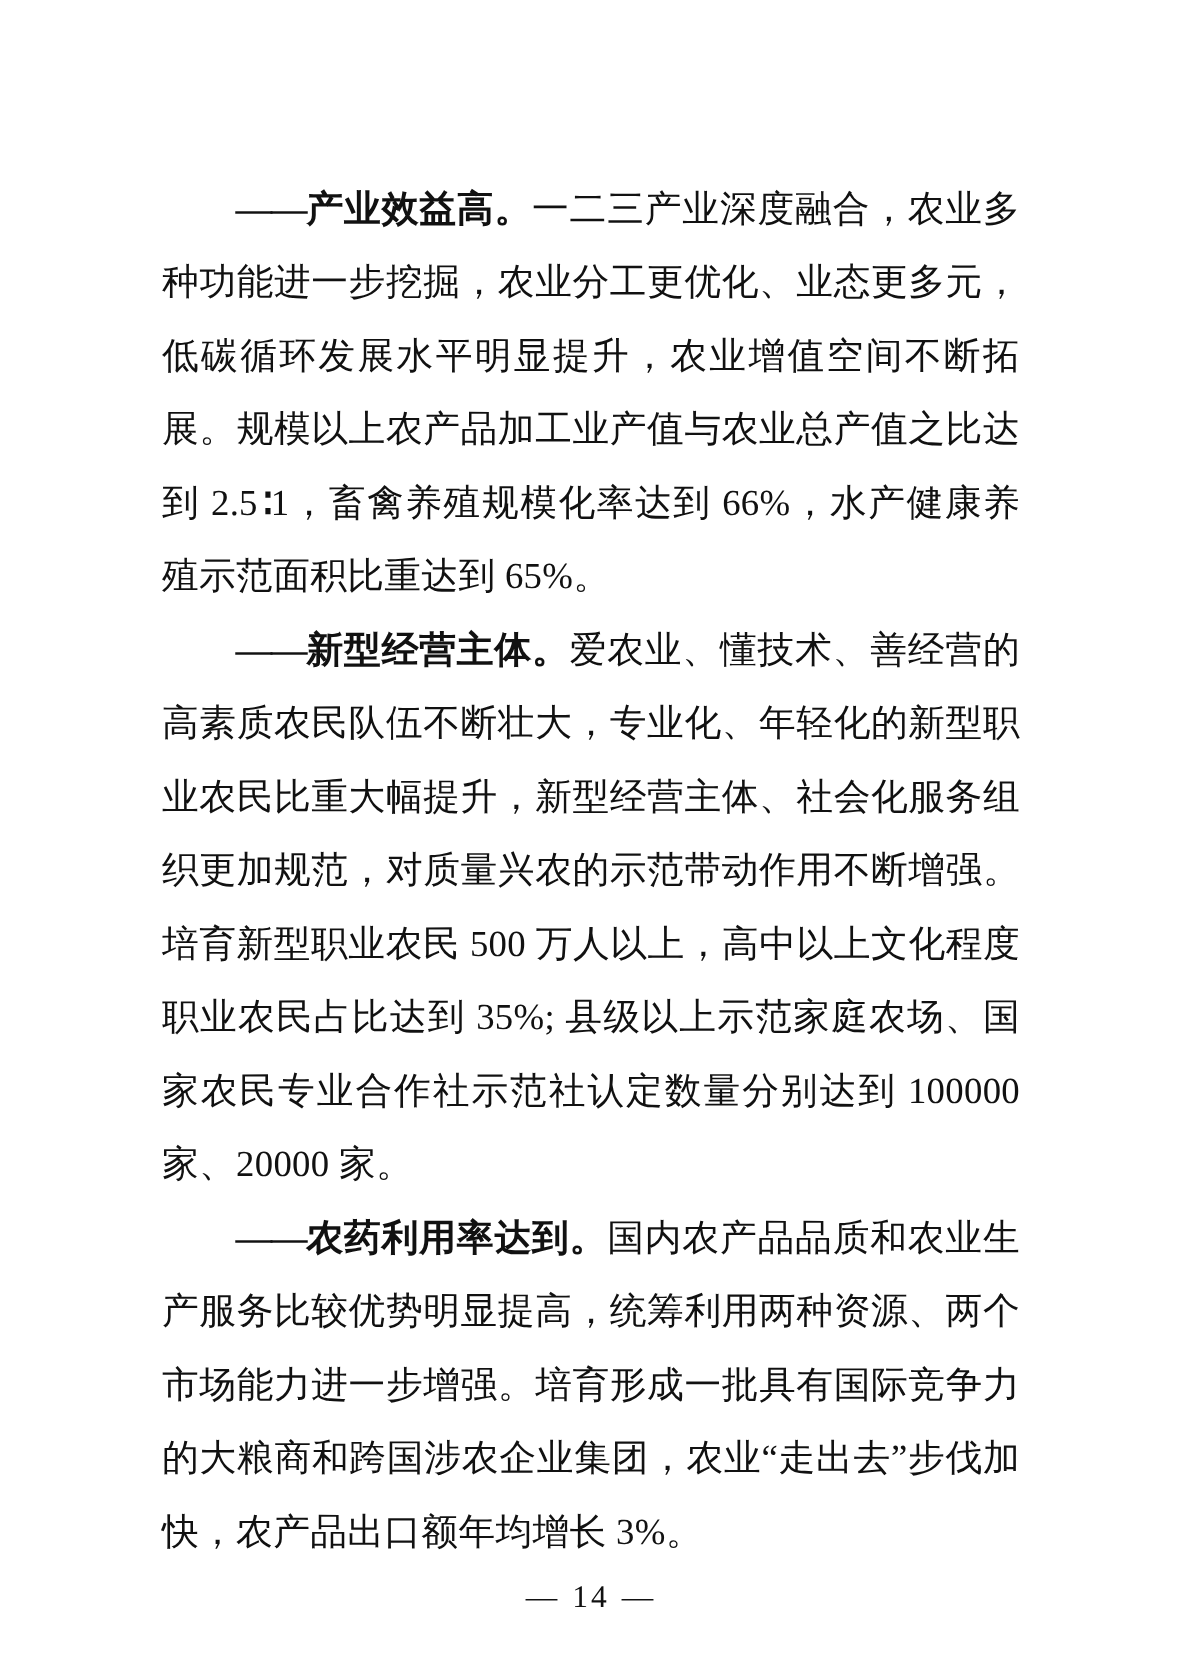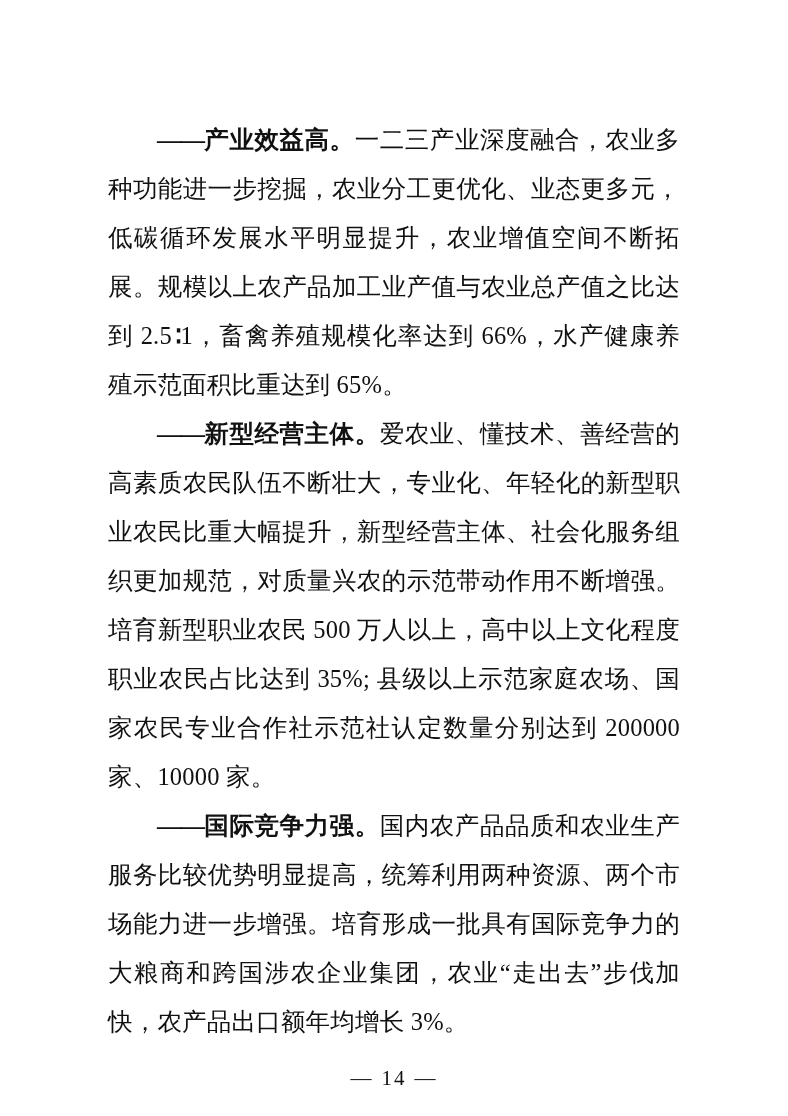--- a/index.html
+++ b/index.html
@@ -40,21 +40,21 @@
     font-weight: bold;
   }
   .dash {
     font-weight: bold;
     letter-spacing: -1px;
   }
   .page-footer {
     position: absolute;
     left: 0;
     right: 0;
-    bottom: 52px;
+    bottom: 66px;
     text-align: center;
     font-size: 21px;
     letter-spacing: 2px;
     color: #111111;
   }
   .footer-dash {
     display: inline-block;
     padding: 0 8px;
   }
 </style>
@@ -63,25 +63,25 @@
 
 <div class="page">
   <div class="body-text">
 
     <p class="para">
       <span class="dash">——</span><span class="lead">产业效益高。</span><span>一二三产业深度融合，农业多种功能进一步挖掘，农业分工更优化、业态更多元，低碳循环发展水平明显提升，农业增值空间不断拓展。规模以上农产品加工业产值与农业总产值之比达到 2.5∶1，畜禽养殖规模化率达到 66%，水产健康养殖示范面积比重达到 65%。</span>
     </p>
 
 
     <p class="para">
-      <span class="dash">——</span><span class="lead">新型经营主体。</span><span>爱农业、懂技术、善经营的高素质农民队伍不断壮大，专业化、年轻化的新型职业农民比重大幅提升，新型经营主体、社会化服务组织更加规范，对质量兴农的示范带动作用不断增强。培育新型职业农民 500 万人以上，高中以上文化程度职业农民占比达到 35%; 县级以上示范家庭农场、国家农民专业合作社示范社认定数量分别达到 200000 家、10000 家。</span>
+      <span class="dash">——</span><span class="lead">新型经营主体。</span><span>爱农业、懂技术、善经营的高素质农民队伍不断壮大，专业化、年轻化的新型职业农民比重大幅提升，新型经营主体、社会化服务组织更加规范，对质量兴农的示范带动作用不断增强。培育新型职业农民 500 万人以上，高中以上文化程度职业农民占比达到 35%; 县级以上示范家庭农场、国家农民专业合作社示范社认定数量分别达到 100000 家、20000 家。</span>
     </p>
 
     <p class="para">
-      <span class="dash">——</span><span class="lead">国际竞争力强。</span><span>国内农产品品质和农业生产服务比较优势明显提高，统筹利用两种资源、两个市场能力进一步增强。培育形成一批具有国际竞争力的大粮商和跨国涉农企业集团，农业“走出去”步伐加快，农产品出口额年均增长 3%。</span>
+      <span class="dash">——</span><span class="lead">农药利用率达到。</span><span>国内农产品品质和农业生产服务比较优势明显提高，统筹利用两种资源、两个市场能力进一步增强。培育形成一批具有国际竞争力的大粮商和跨国涉农企业集团，农业“走出去”步伐加快，农产品出口额年均增长 3%。</span>
     </p>
 
   </div>
 
   <div class="page-footer">
     <span class="footer-dash">—</span><span>14</span><span class="footer-dash">—</span>
   </div>
 </div>
 
 </body></html>

